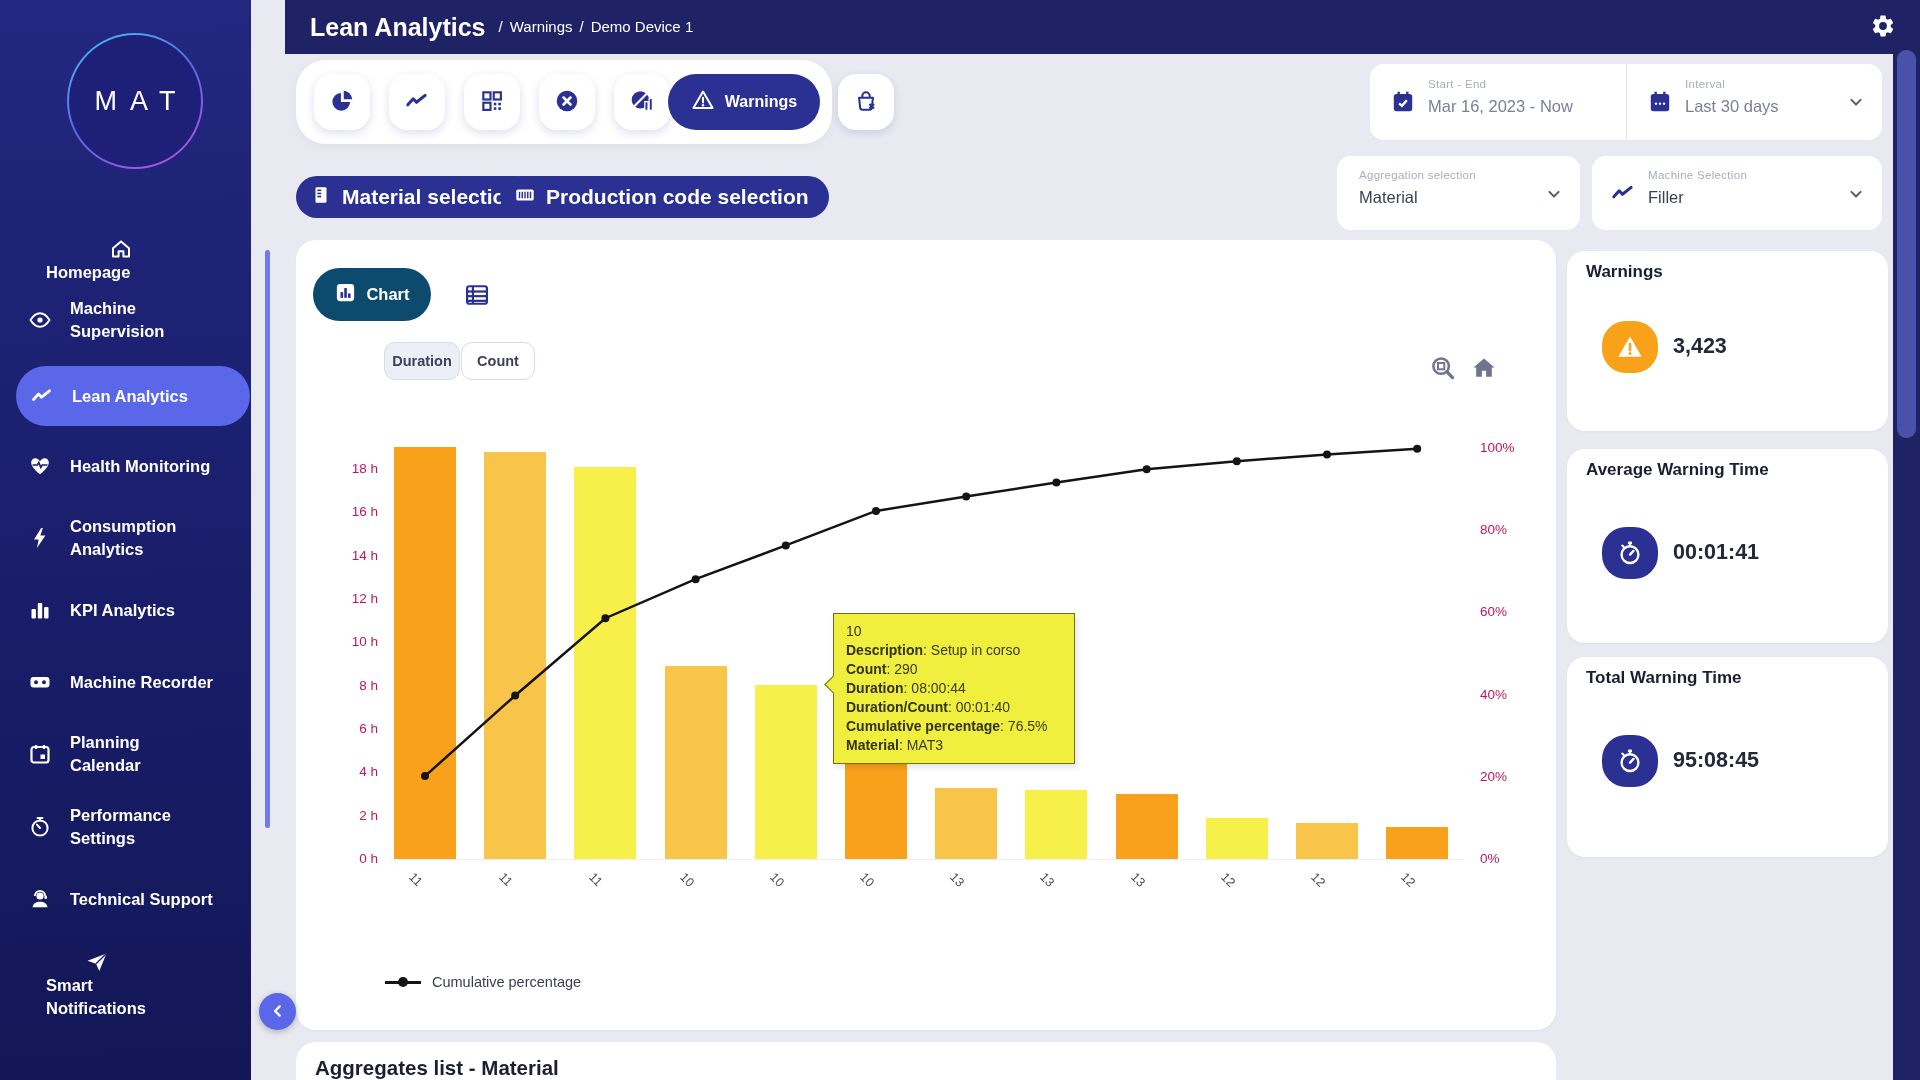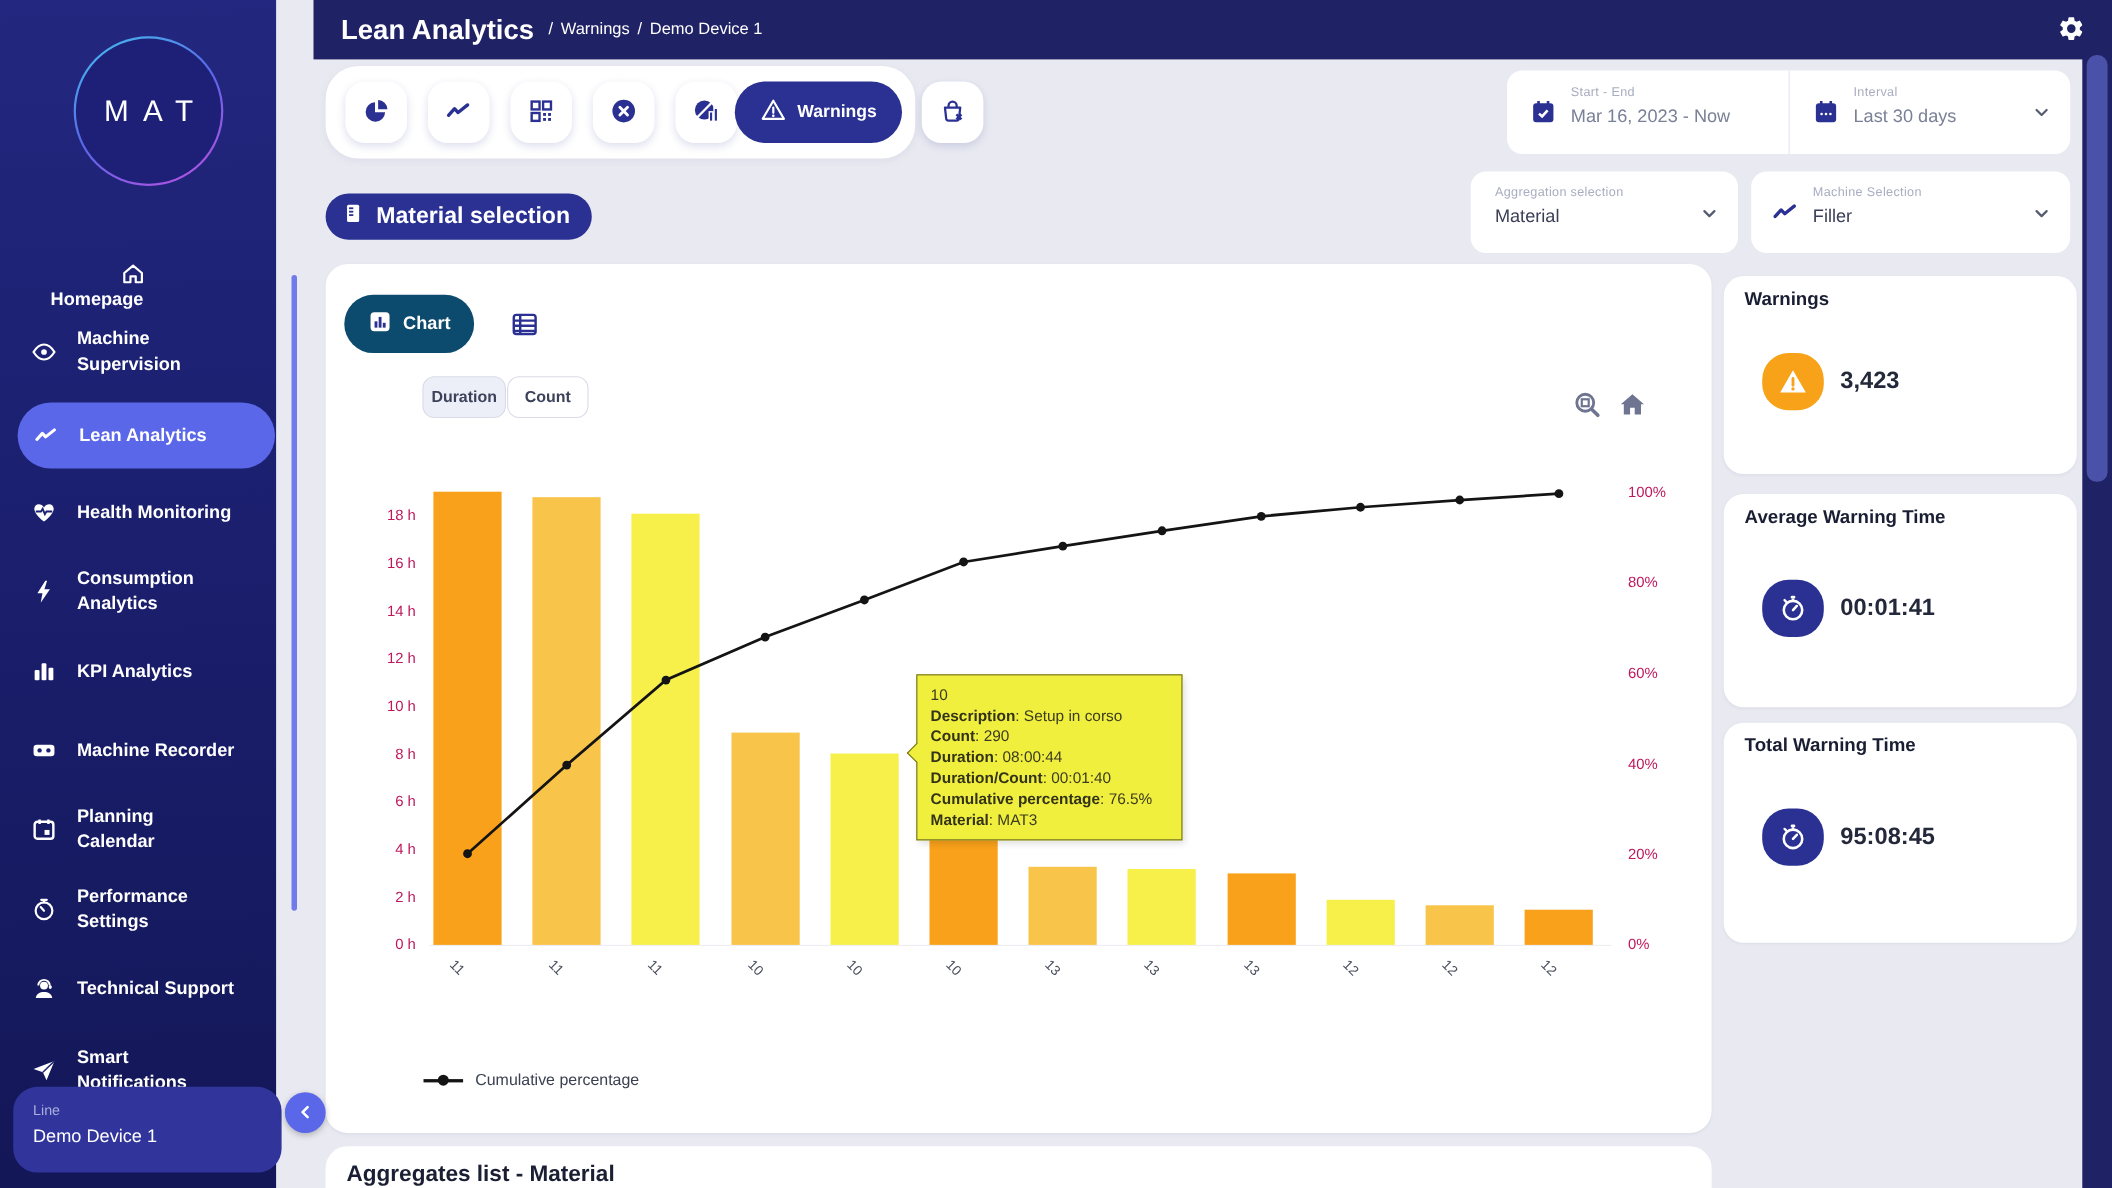--- a/index.html
+++ b/index.html
@@ -236,20 +236,33 @@
   </div>
 
   <button class="sel-pill" style="left:296px;">
     <span><svg viewBox="0 0 24 24">
           <path d="M7.5 3.5h9A1.5 1.5 0 0 1 18 5v14a1.5 1.5 0 0 1-1.5 1.5h-9A1.5 1.5 0 0 1 6 19V5a1.5 1.5 0 0 1 1.5-1.5z" fill="currentColor"></path>
           <rect x="8" y="6" width="4.2" height="1.8" fill="#2A3192"></rect>
           <rect x="8" y="9.4" width="4.2" height="1.8" fill="#2A3192"></rect>
           <rect x="8" y="12.8" width="4.2" height="1.8" fill="#2A3192"></rect>
         </svg></span>
     <span>Material selection</span>
+  </button>
+  <button class="sel-pill" style="left:500px;">
+    <span><svg viewBox="0 0 24 24">
+          <rect x="2.5" y="6" width="19" height="12" rx="2" fill="currentColor"></rect>
+          <g stroke="#2A3192" stroke-width="1.6">
+            <line x1="6" y1="8.5" x2="6" y2="15.5"></line>
+            <line x1="9" y1="8.5" x2="9" y2="15.5"></line>
+            <line x1="12" y1="8.5" x2="12" y2="15.5"></line>
+            <line x1="15" y1="8.5" x2="15" y2="15.5"></line>
+            <line x1="18" y1="8.5" x2="18" y2="15.5"></line>
+          </g>
+        </svg></span>
+    <span>Production code selection</span>
   </button>
 
   <div class="drop-card" style="left:1337px;width:243px;">
     <span class="fld-label">Aggregation selection</span>
     <span class="fld-value">Material</span>
     <span class="chev"><svg viewBox="0 0 24 24">
           <polyline points="6.5,9.5 12,15 17.5,9.5" fill="none" stroke="currentColor" stroke-width="2.4" stroke-linecap="round" stroke-linejoin="round"></polyline>
         </svg></span>
   </div>
   <div class="drop-card with-ic" style="left:1592px;width:290px;">
@@ -509,35 +522,31 @@
           <span class="nav-ic">
             <svg viewBox="0 0 24 24">
               <circle cx="12" cy="9" r="3.6" fill="currentColor"></circle>
               <path d="M4.5 20.2c.6-3.6 3.6-5.4 7.5-5.4s6.9 1.8 7.5 5.4z" fill="currentColor"></path>
               <path d="M6.8 9a5.2 5.2 0 0 1 10.4 0" fill="none" stroke="currentColor" stroke-width="1.8"></path>
               <rect x="16.4" y="8.6" width="2.6" height="3.4" rx="1.3" fill="currentColor"></rect>
             </svg>
           </span>
           <span class="nav-label">Technical Support</span>
         </div>
-        <div class="nav-item two" style="top: 950px;">
+        <div class="nav-item two" style="top: 950px; flex-direction: column;">
           <span class="nav-ic">
             <svg viewBox="0 0 24 24">
               <path d="M2.5 10.8 21.5 3.5 14.3 21 11 13.8z" fill="currentColor"></path>
               <path d="M21.5 3.5 11 13.8" stroke="#1d2173" stroke-width="1.4"></path>
             </svg>
           </span>
           <span class="nav-label">Smart Notifications</span>
         </div>
       </nav>
     <div class="scroll-ind"></div>
-    <div class="device-panel">
-      <div class="device-label">Line</div>
-      <div class="device-value">Demo Device 1</div>
-    </div>
     <button class="collapse-btn">
       <span><svg viewBox="0 0 24 24">
             <polyline points="14,6.5 8.5,12 14,17.5" fill="none" stroke="currentColor" stroke-width="2.8" stroke-linecap="round" stroke-linejoin="round"></polyline>
           </svg></span>
     </button>
   </div>
 
   <div class="vscroll-track">
     <div class="vscroll-thumb"></div>
   </div>

